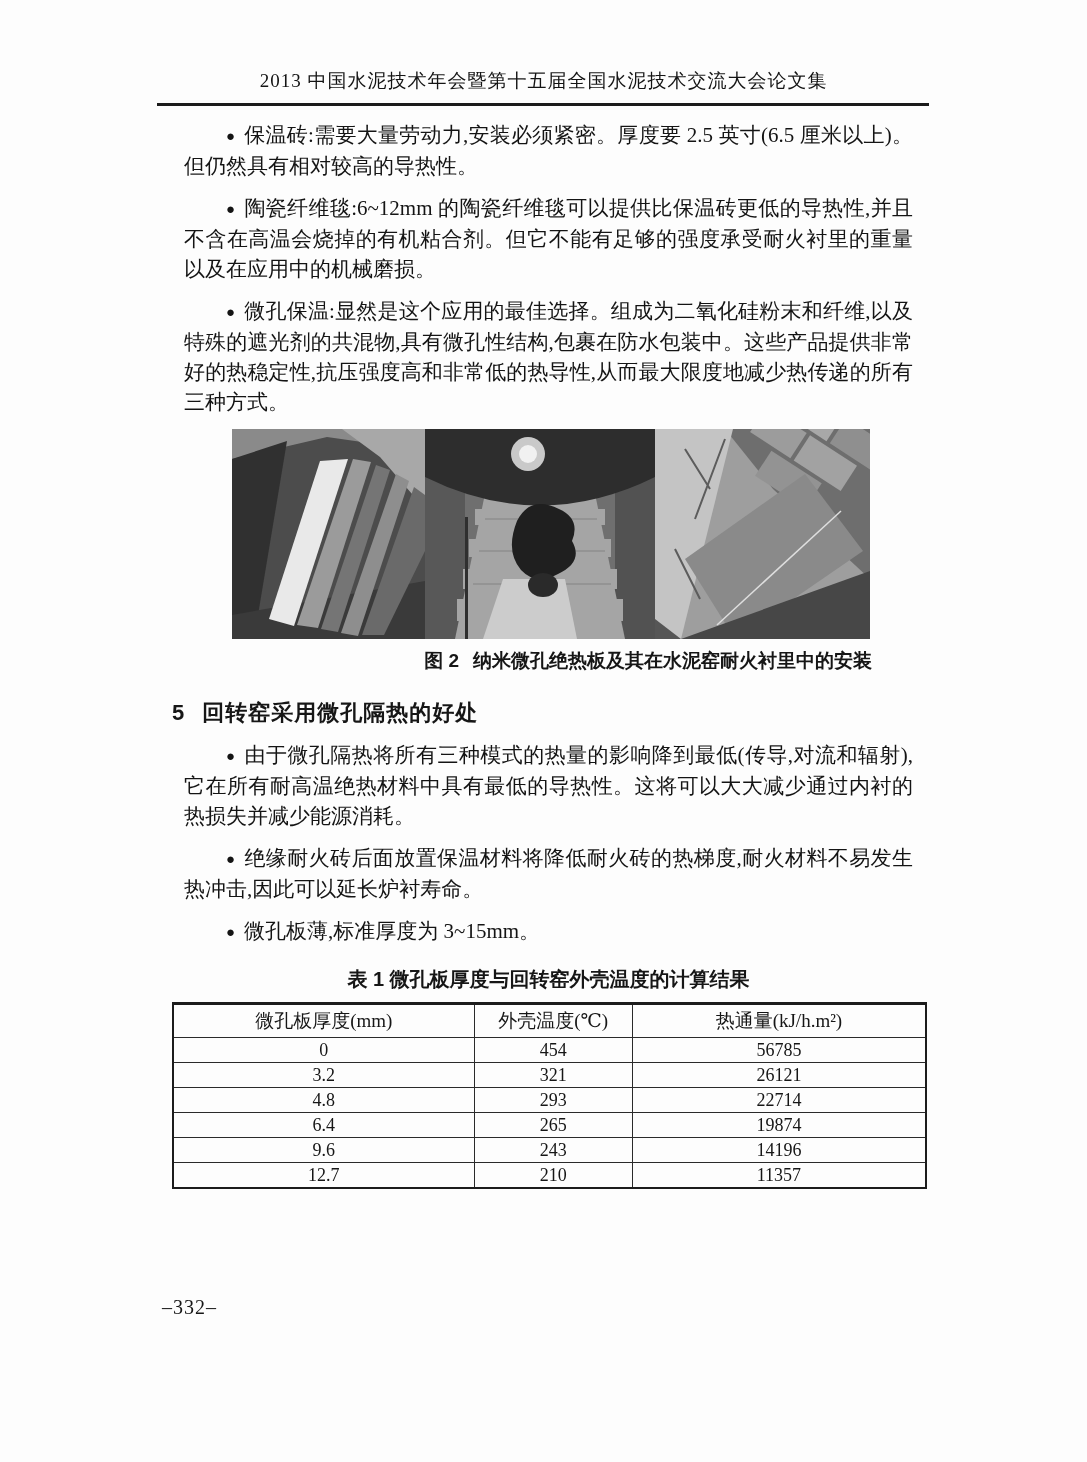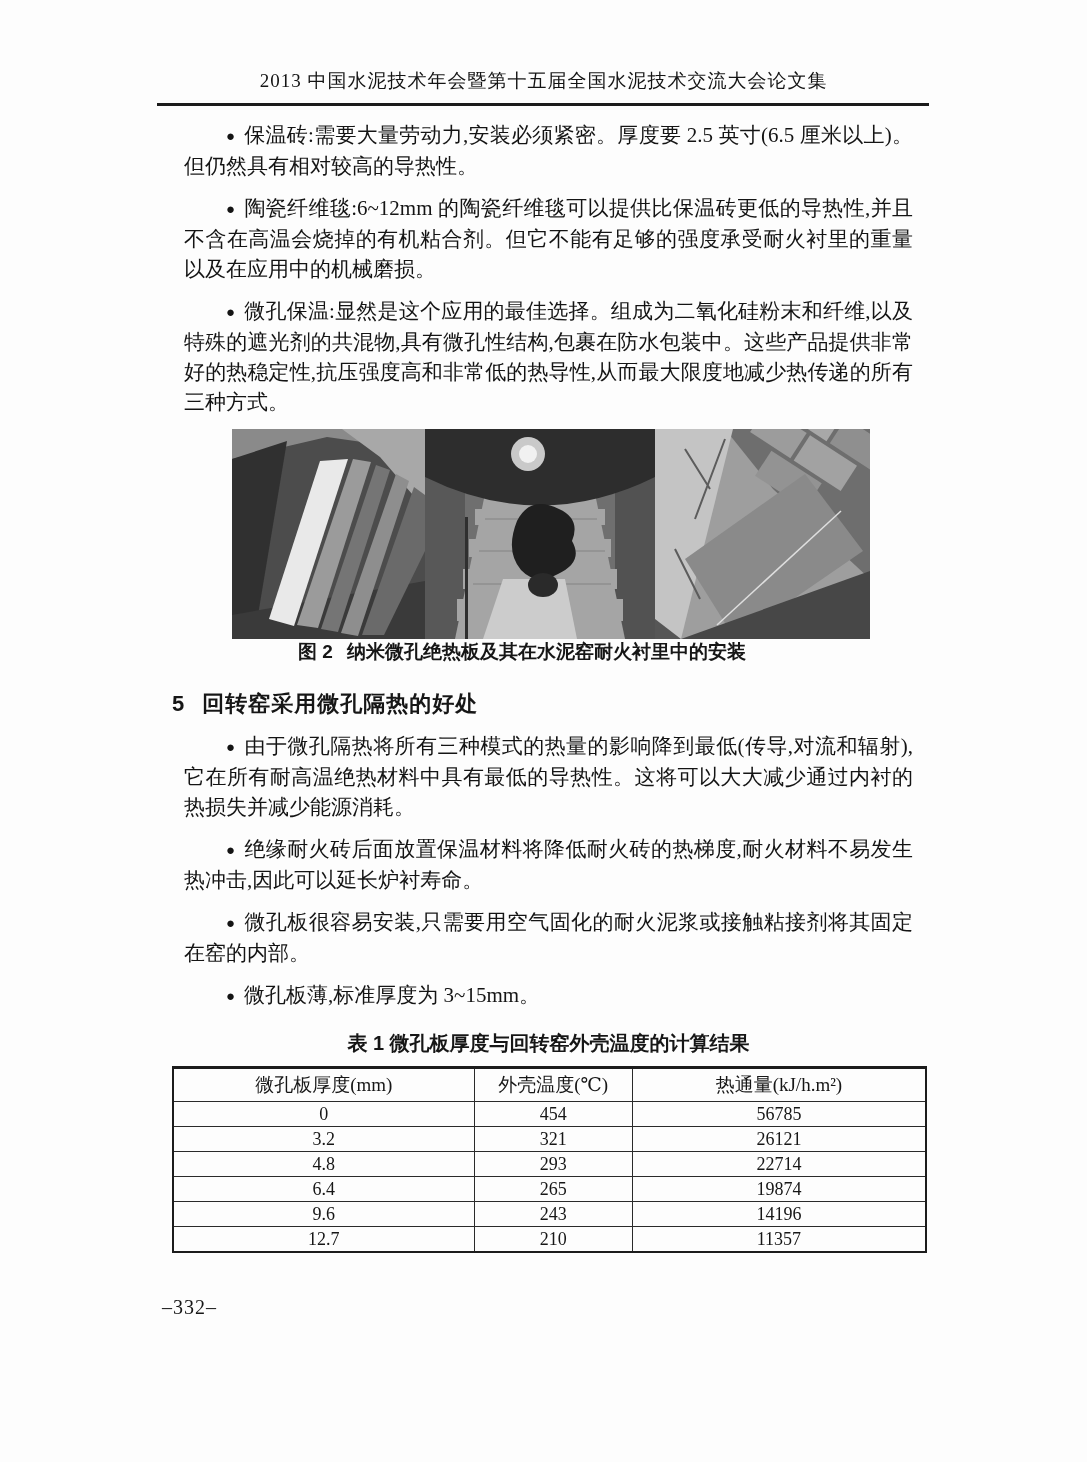--- a/index.html
+++ b/index.html
@@ -44,23 +44,23 @@
     margin-right:9px;
     vertical-align:1px;
   }
   .figure-row{
     margin:9px 0 0 60px;
     width:638px;height:210px;
     display:flex;
   }
   .figure-row svg{display:block;}
   .figure-caption{
-    margin-top:0;
+    margin-top:9px;
     width:700px;
-    text-align:center;
+    text-align:right;
     font-family:"Liberation Sans","DejaVu Sans",sans-serif;
     font-weight:bold;
     font-size:19px;
   }
   .figure-caption .cap-label{margin-right:14px;}
   .section-heading{
     margin-top:24px;
     font-family:"Liberation Sans","DejaVu Sans",sans-serif;
     font-weight:bold;
     font-size:22px;
@@ -182,21 +182,20 @@
       </svg>
     </div>
 
     <div class="figure-caption"><span class="cap-label">图 2</span><span>纳米微孔绝热板及其在水泥窑耐火衬里中的安装</span></div>
 
     <div class="section-heading"><span class="sec-num">5</span><span>回转窑采用微孔隔热的好处</span></div>
 
     <div class="benefits">
       <p class="body-para"><span class="bullet">●</span><span>由于微孔隔热将所有三种模式的热量的影响降到最低(传导,对流和辐射),它在所有耐高温绝热材料中具有最低的导热性。这将可以大大减少通过内衬的热损失并减少能源消耗。</span></p>
       <p class="body-para"><span class="bullet">●</span><span>绝缘耐火砖后面放置保温材料将降低耐火砖的热梯度,耐火材料不易发生热冲击,因此可以延长炉衬寿命。</span></p>
-      <p class="body-para"><span class="bullet">●</span><span>微孔板很容易安装,只需要用空气固化的耐火泥浆或接触粘接剂将其固定在窑的内部。</span></p>
       <p class="body-para"><span class="bullet">●</span><span>微孔板薄,标准厚度为 3~15mm。</span></p>
     </div>
 
     <div class="table-title">表 1  微孔板厚度与回转窑外壳温度的计算结果</div>
 
     <table class="data-table">
       <thead>
         <tr>
           <th class="col-thickness">微孔板厚度(mm)</th>
           <th class="col-temp">外壳温度(℃)</th>

